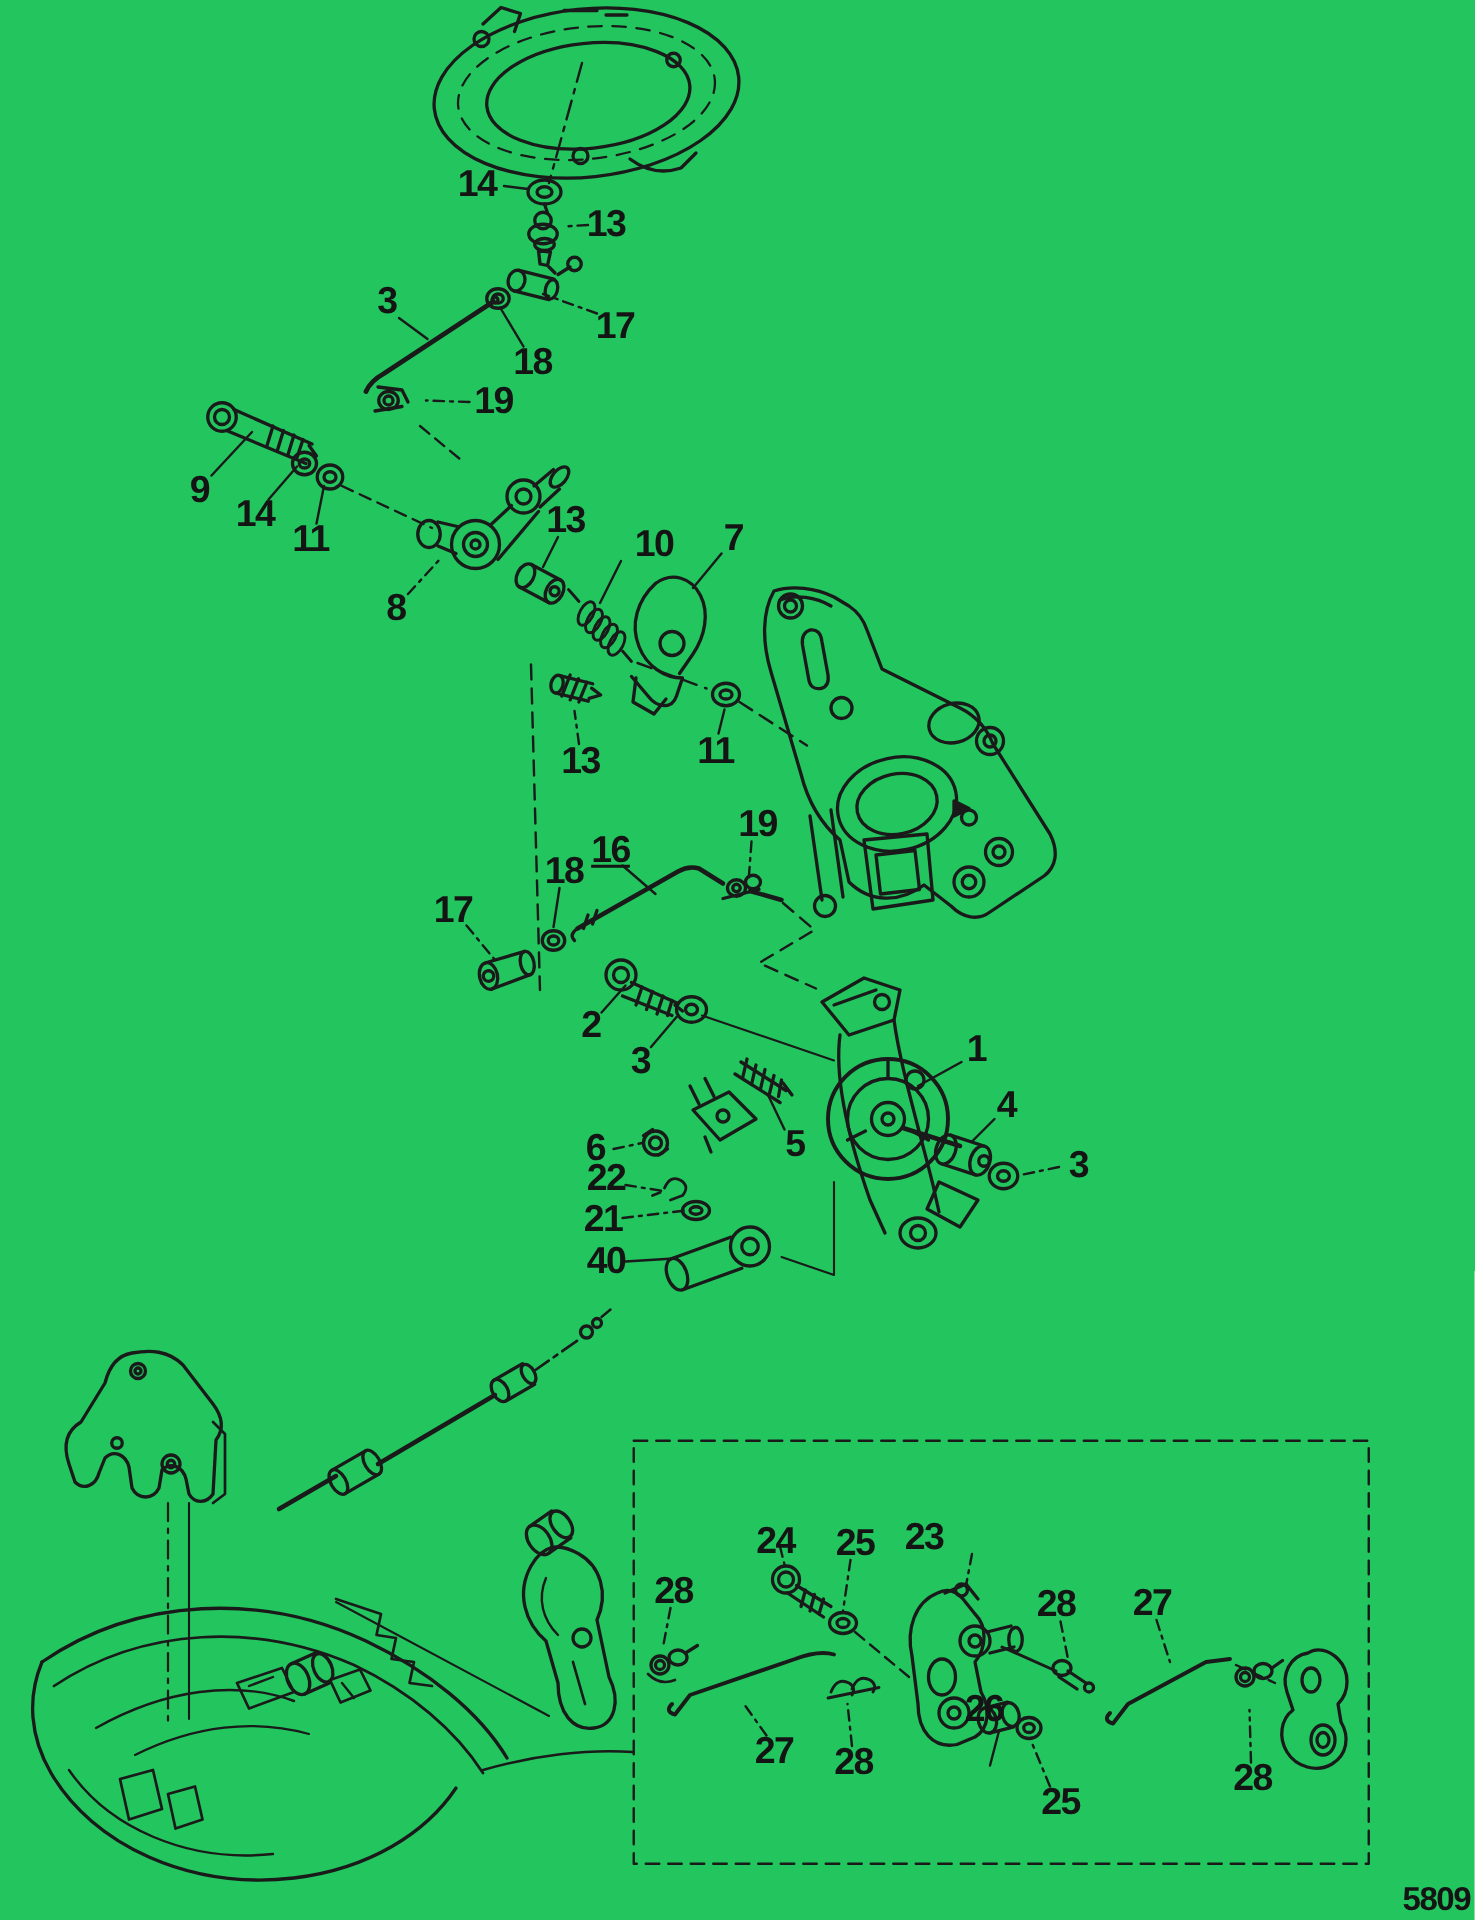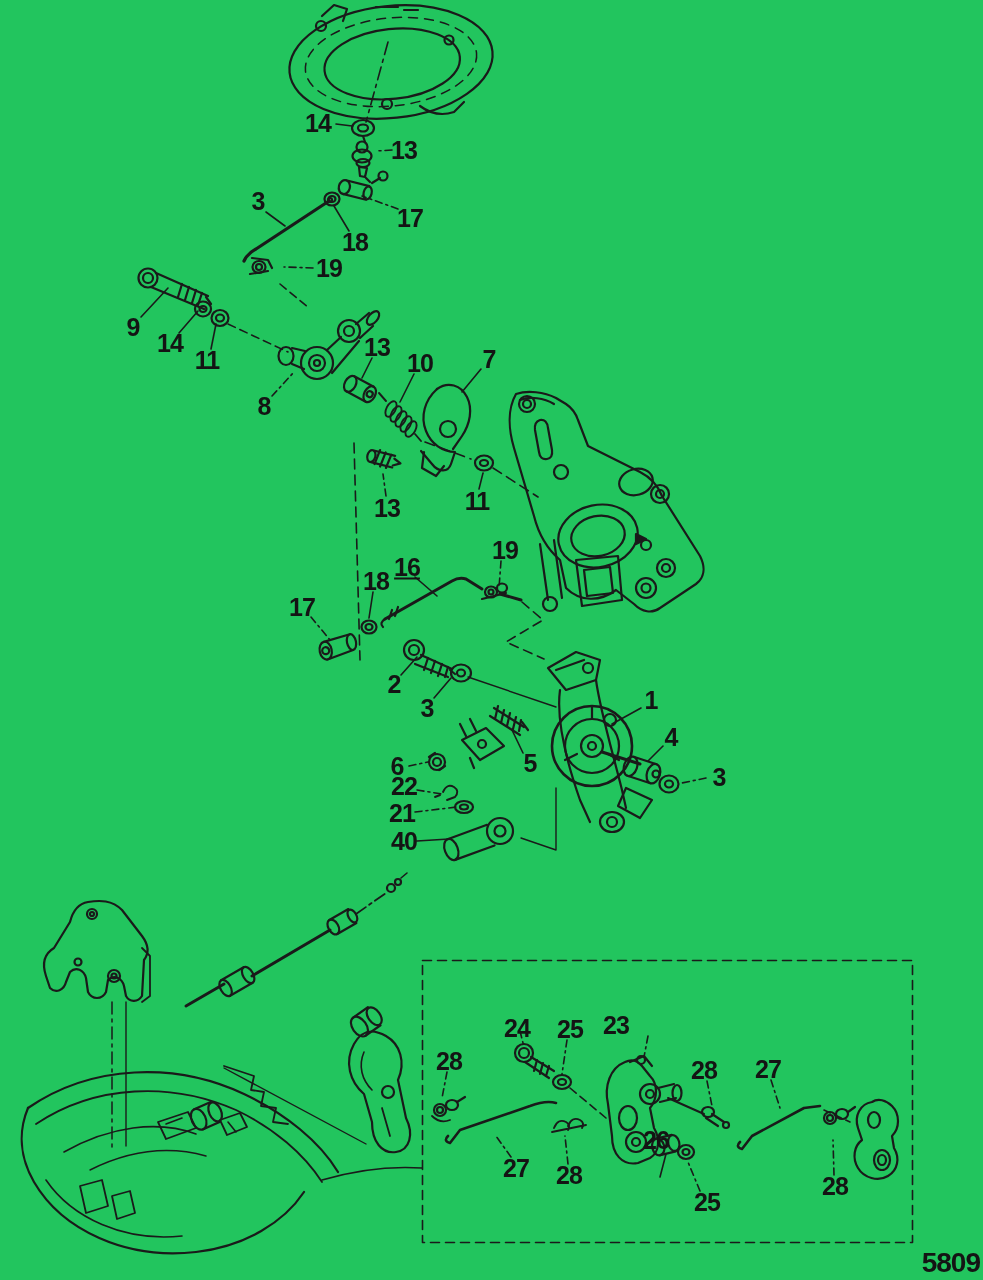--- a/index.html
+++ b/index.html
@@ -9,21 +9,21 @@
   }
   .art{position:absolute;left:0;top:0;width:100%;height:100%;}
   .art *{vector-effect:non-scaling-stroke;}
   .callout{
     position:absolute;transform:translate(-50%,-50%);
     font-weight:bold;font-size:25px;color:#141414;letter-spacing:-1px;
     white-space:nowrap;line-height:1;
   }
   .fignum{
     position:absolute;right:3px;bottom:1px;
-    font-weight:bold;font-size:28px;color:#141414;letter-spacing:-1px;
+    font-weight:bold;font-size:22px;color:#141414;letter-spacing:-1px;
   }
 </style>
 </head>
 <body>
 
 <div class="stage">
 
   <svg class="art" viewBox="0 0 983 1280" xmlns="http://www.w3.org/2000/svg" fill="none" stroke="#1a1a1a" stroke-width="2.2" stroke-linecap="round" stroke-linejoin="round">
 
     <g>
@@ -459,21 +459,21 @@
       <span class="callout" style="left: 404px; top: 150px;">13</span>
       <span class="callout" style="left: 258px; top: 201px;">3</span>
       <span class="callout" style="left: 410px; top: 218px;">17</span>
       <span class="callout" style="left: 355px; top: 242px;">18</span>
       <span class="callout" style="left: 329px; top: 268px;">19</span>
       <span class="callout" style="left: 133px; top: 327px;">9</span>
       <span class="callout" style="left: 170px; top: 343px;">14</span>
       <span class="callout" style="left: 207px; top: 360px;">11</span>
       <span class="callout" style="left: 264px; top: 406px;">8</span>
       <span class="callout" style="left: 377px; top: 347px;">13</span>
-      <span class="callout" style="left: 420px; top: 363px;">10</span>
+      <span class="callout" style="left: 436px; top: 363px;">10</span>
       <span class="callout" style="left: 489px; top: 359px;">7</span>
       <span class="callout" style="left: 387px; top: 508px;">13</span>
       <span class="callout" style="left: 477px; top: 501px;">11</span>
       <span class="callout" style="left: 505px; top: 550px;">19</span>
       <span class="callout" style="left: 407px; top: 567px; text-decoration: underline;">16</span>
       <span class="callout" style="left: 376px; top: 581px;">18</span>
       <span class="callout" style="left: 302px; top: 607px;">17</span>
       <span class="callout" style="left: 394px; top: 684px;">2</span>
       <span class="callout" style="left: 427px; top: 708px;">3</span>
       <span class="callout" style="left: 651px; top: 700px;">1</span>

